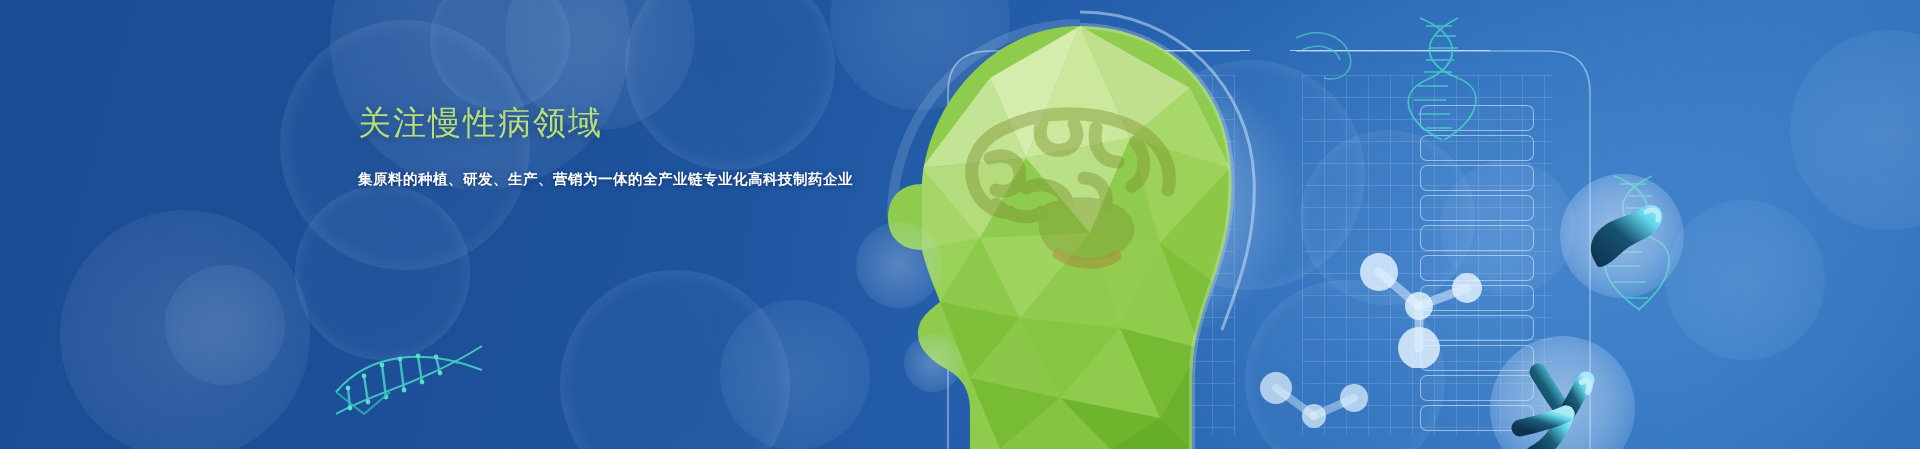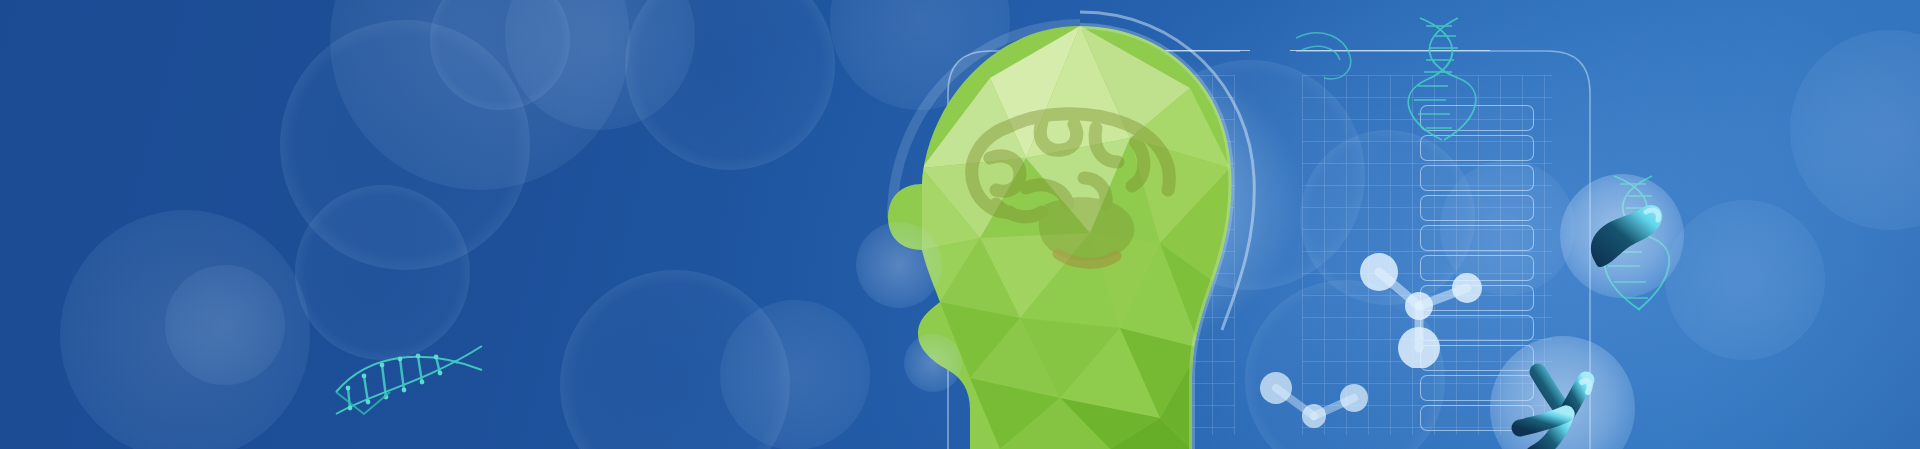--- a/index.html
+++ b/index.html
@@ -318,15 +318,17 @@
         <path d="M 48 36 C 60 56 68 68 76 78"></path>
         <path d="M 96 44 C 86 60 82 70 76 78"></path>
         <path d="M 76 78 C 70 96 60 110 44 118"></path>
         <path d="M 30 92 C 48 88 62 84 76 78"></path>
       </g>
       <path d="M 92 46 C 98 42 102 48 98 56" fill="none" stroke="#c7f2fb" stroke-width="6" stroke-linecap="round" opacity=".8"></path>
     </svg>
   </div>
 
   <div id="text-block">
+    <div id="subline">关注慢性病领域</div>
+    <div id="tagline">集原料的种植、研发、生产、营销为一体的全产业链专业化高科技制药企业</div>
   </div>
 
 </div>
 
 </body></html>

